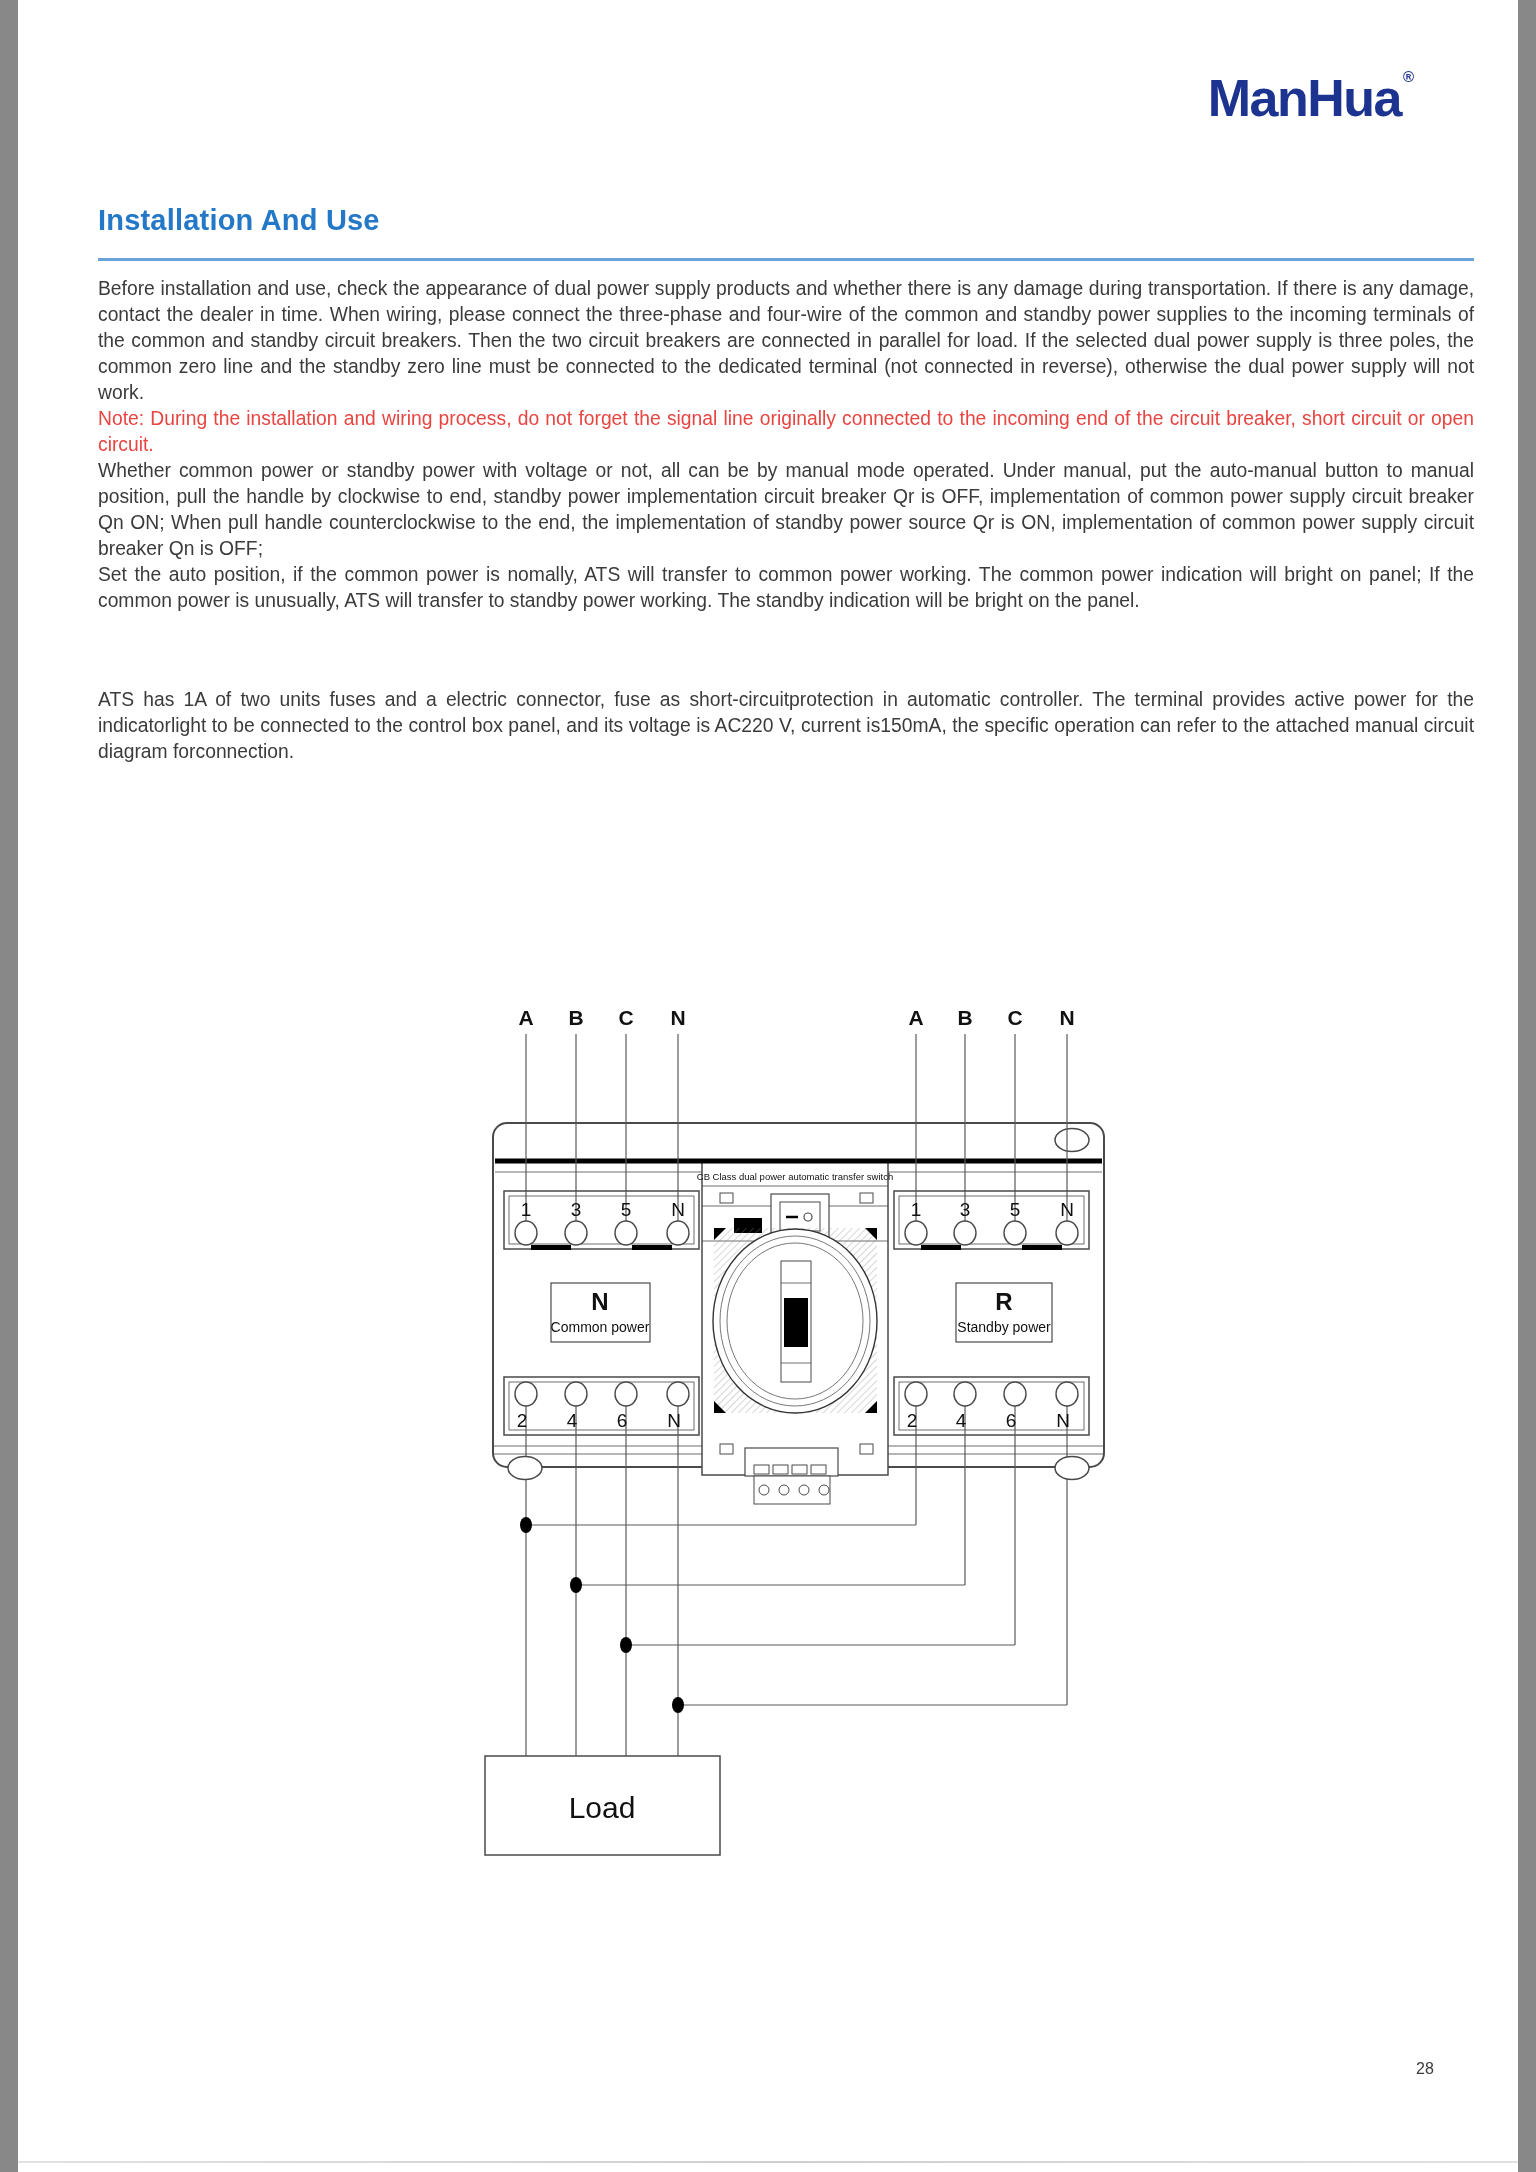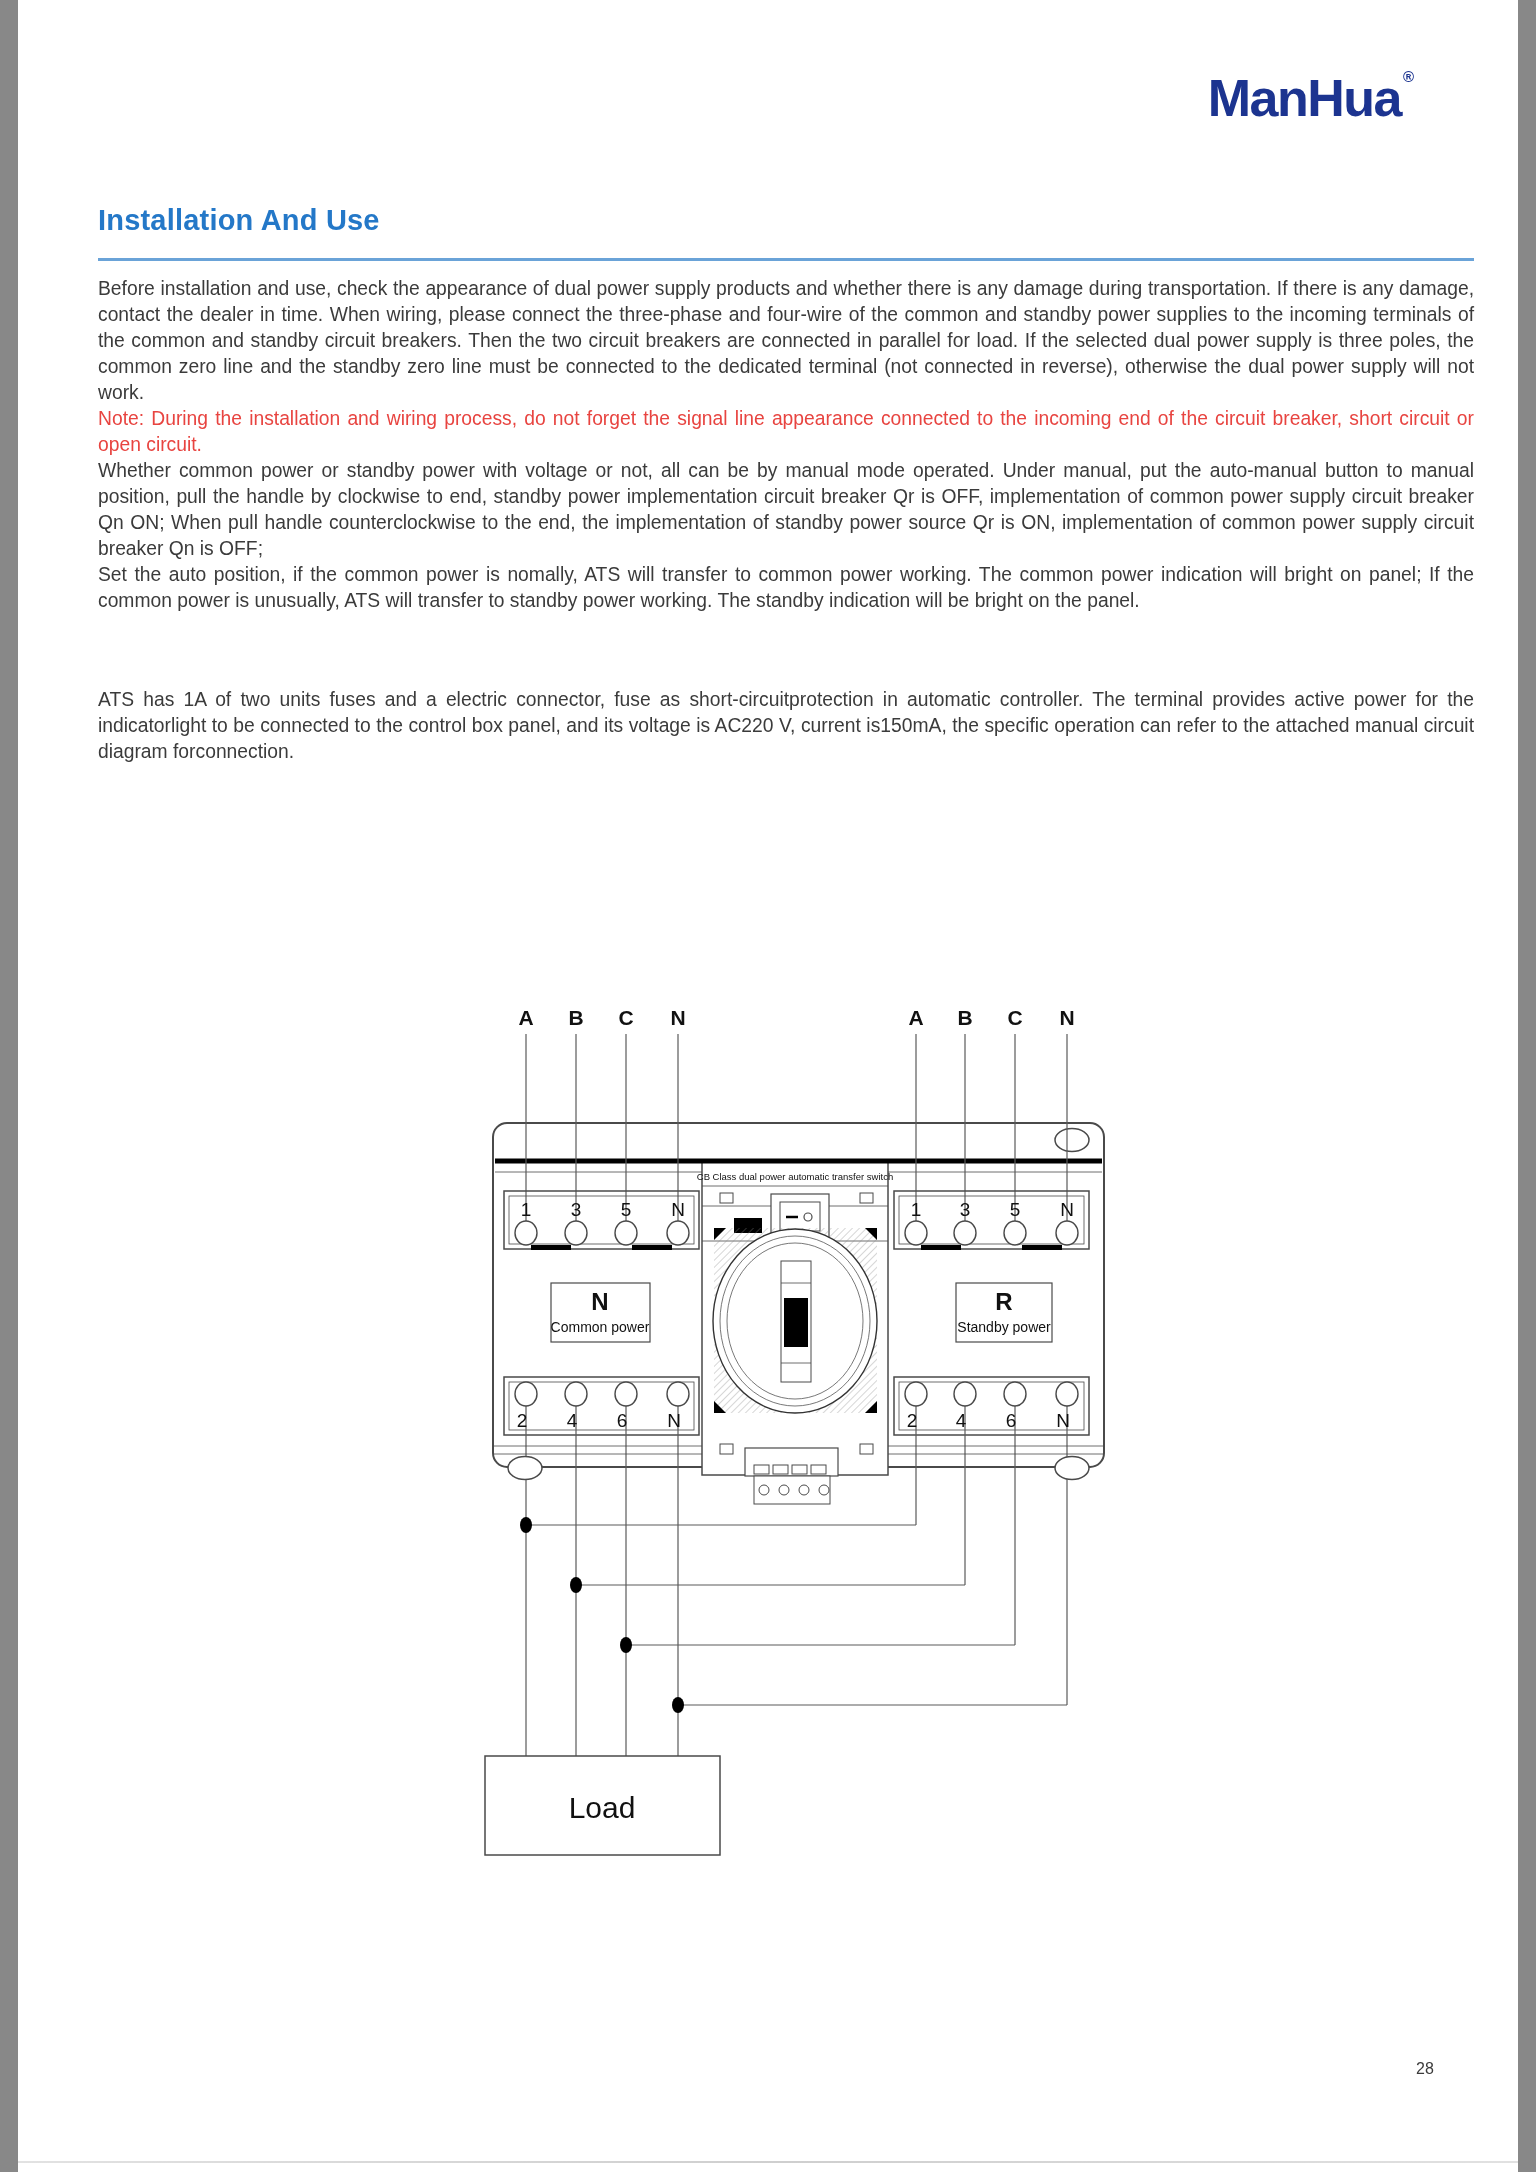--- a/index.html
+++ b/index.html
@@ -56,21 +56,21 @@
 
 <div class="page">
 
   <div class="logo"><span>ManHua</span><span class="reg">®</span></div>
 
   <div class="doc-title">Installation And Use</div>
   <div class="title-rule"></div>
 
   <div class="body-text">
     <p>Before installation and use, check the appearance of dual power supply products and whether there is any damage during transportation. If there is any damage, contact the dealer in time. When wiring, please connect the three-phase and four-wire of the common and standby power supplies to the incoming terminals of the common and standby circuit breakers. Then the two circuit breakers are connected in parallel for load. If the selected dual power supply is three poles, the common zero line and the standby zero line must be connected to the dedicated terminal (not connected in reverse), otherwise the dual power supply will not work.</p>
-    <p class="note">Note: During the installation and wiring process, do not forget the signal line appearance connected to the incoming end of the circuit breaker, short circuit or open circuit.</p>
+    <p class="note">Note: During the installation and wiring process, do not forget the signal line originally connected to the incoming end of the circuit breaker, short circuit or open circuit.</p>
     <p>Whether common power or standby power with voltage or not, all can be by manual mode operated. Under manual, put the auto-manual button to manual position, pull the handle by clockwise to end, standby power implementation circuit breaker Qr is OFF, implementation of common power supply circuit breaker Qn ON; When pull handle counterclockwise to the end, the implementation of standby power source Qr is ON, implementation of common power supply circuit breaker Qn is OFF;</p>
     <p>Set the auto position, if the common power is nomally, ATS will transfer to common power working. The common power indication will bright on panel; If the common power is unusually, ATS will transfer to standby power working. The standby indication will be bright on the panel.</p>
     <p class="spaced">ATS has 1A of two units fuses and a electric connector, fuse as short-circuitprotection in automatic controller. The terminal provides active power for the indicatorlight to be connected to the control box panel, and its voltage is AC220 V, current is150mA, the specific operation can refer to the attached manual circuit diagram forconnection.</p>
   </div>
 
   <svg class="diagram" viewBox="0 0 1536 920" xmlns="http://www.w3.org/2000/svg">
     <defs>
       <pattern id="hatch" width="5" height="5" patternTransform="rotate(45)" patternUnits="userSpaceOnUse">
         <line x1="0" y1="0" x2="0" y2="5" stroke="#8a8a8a" stroke-width="0.7"></line>
       </pattern>

